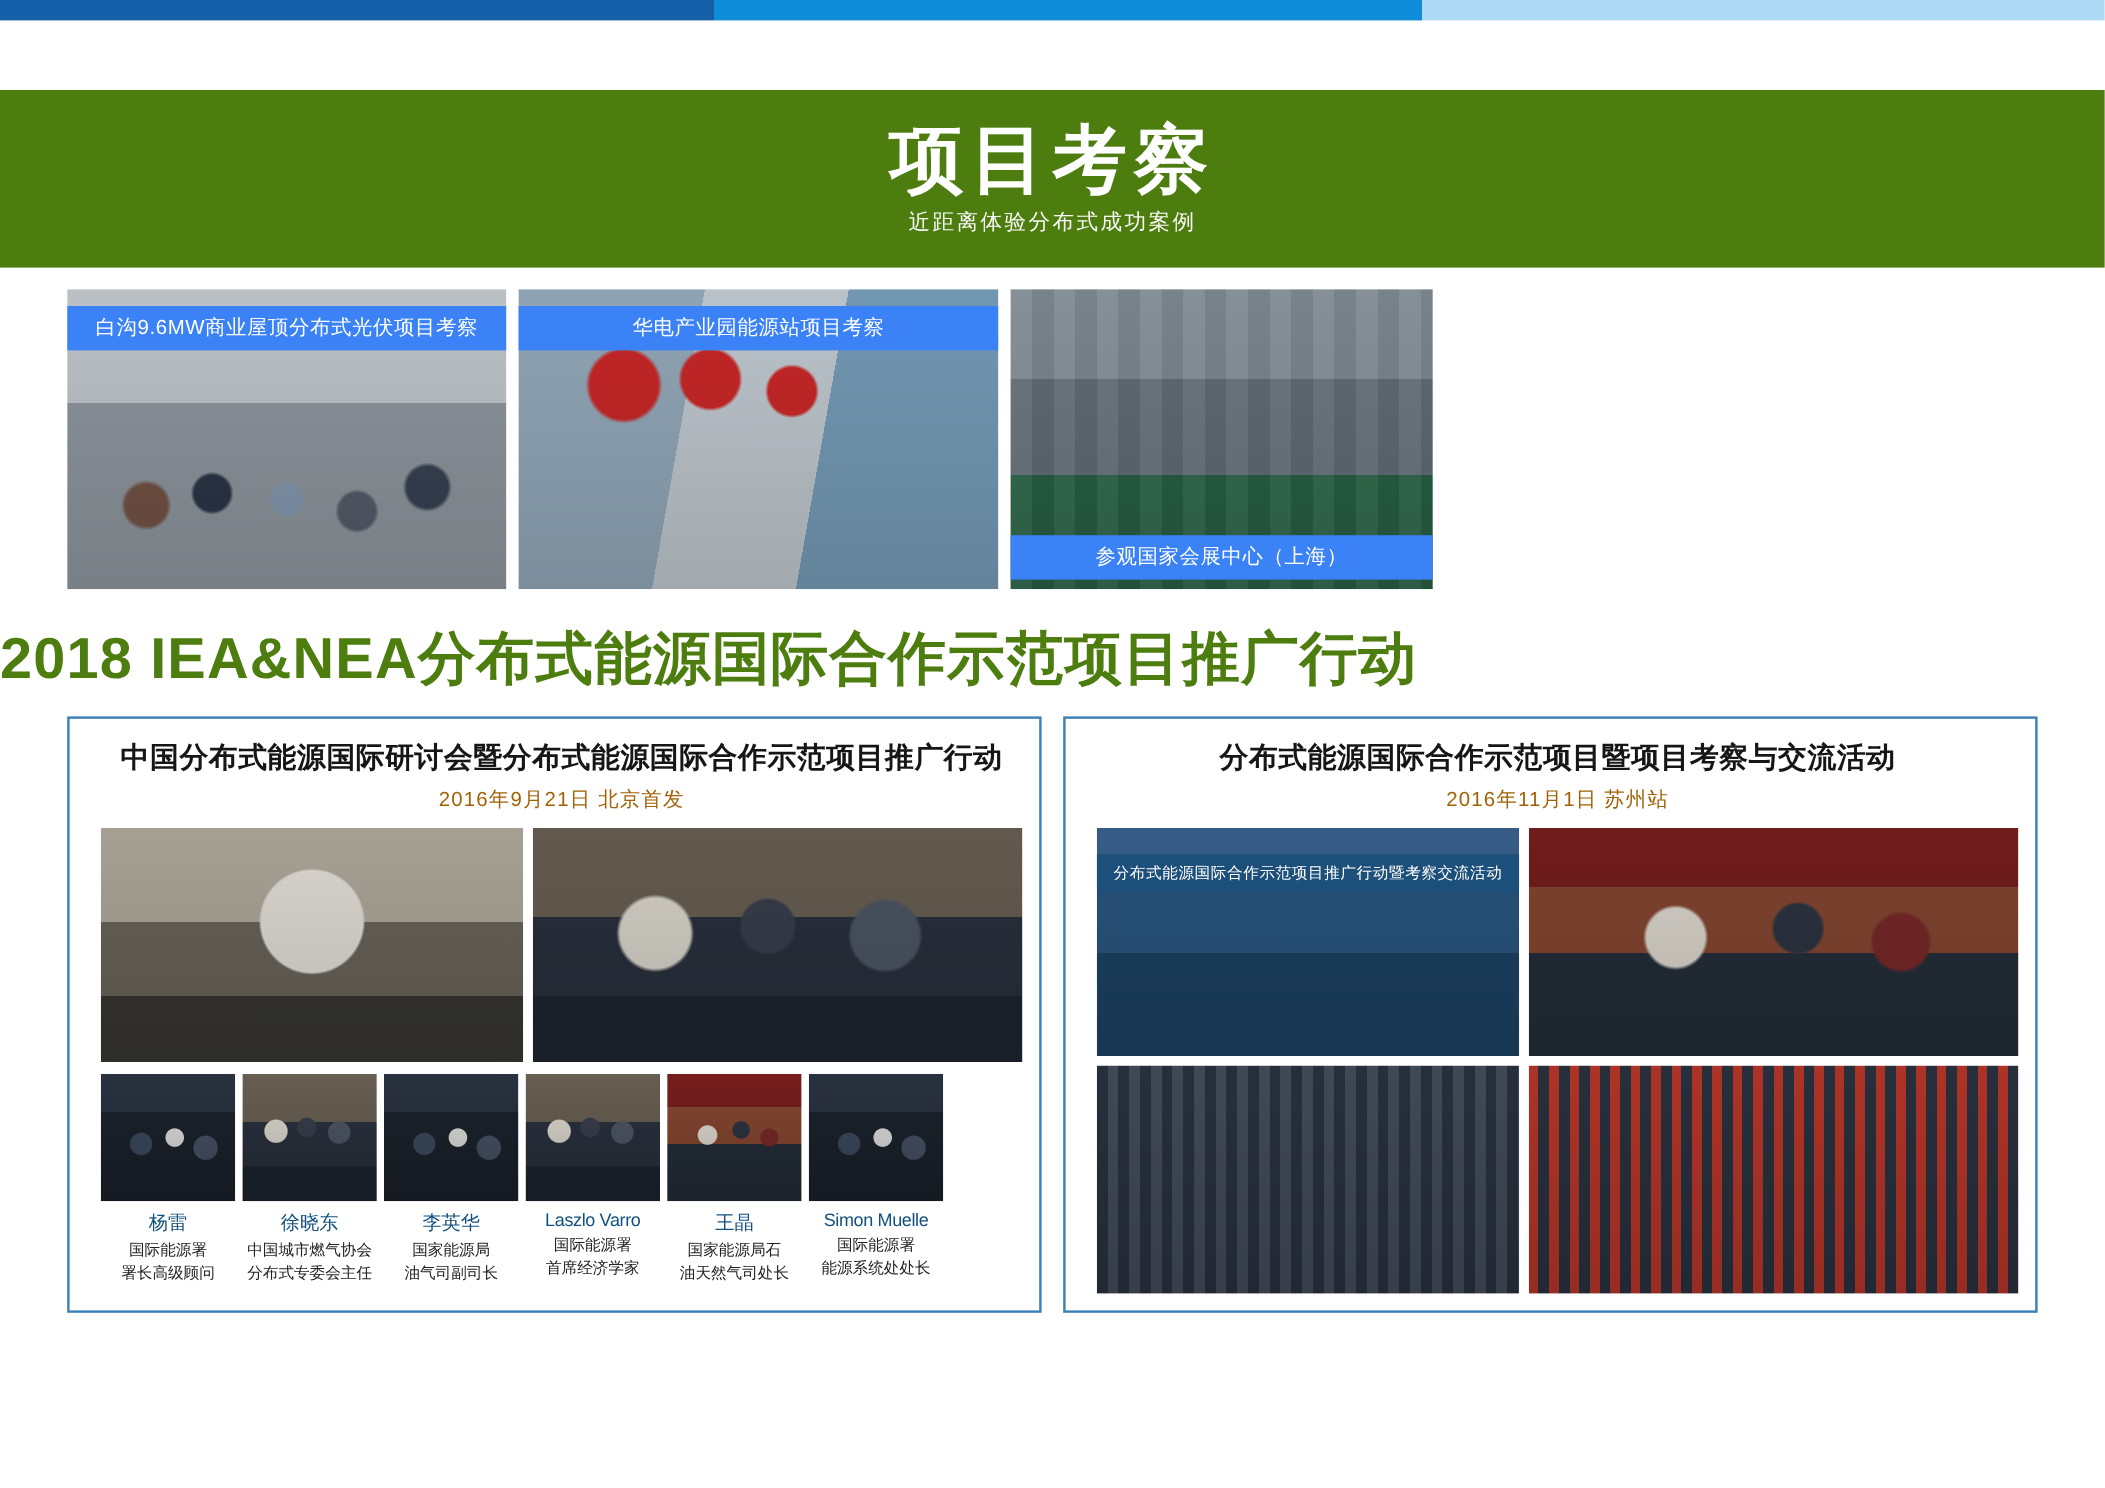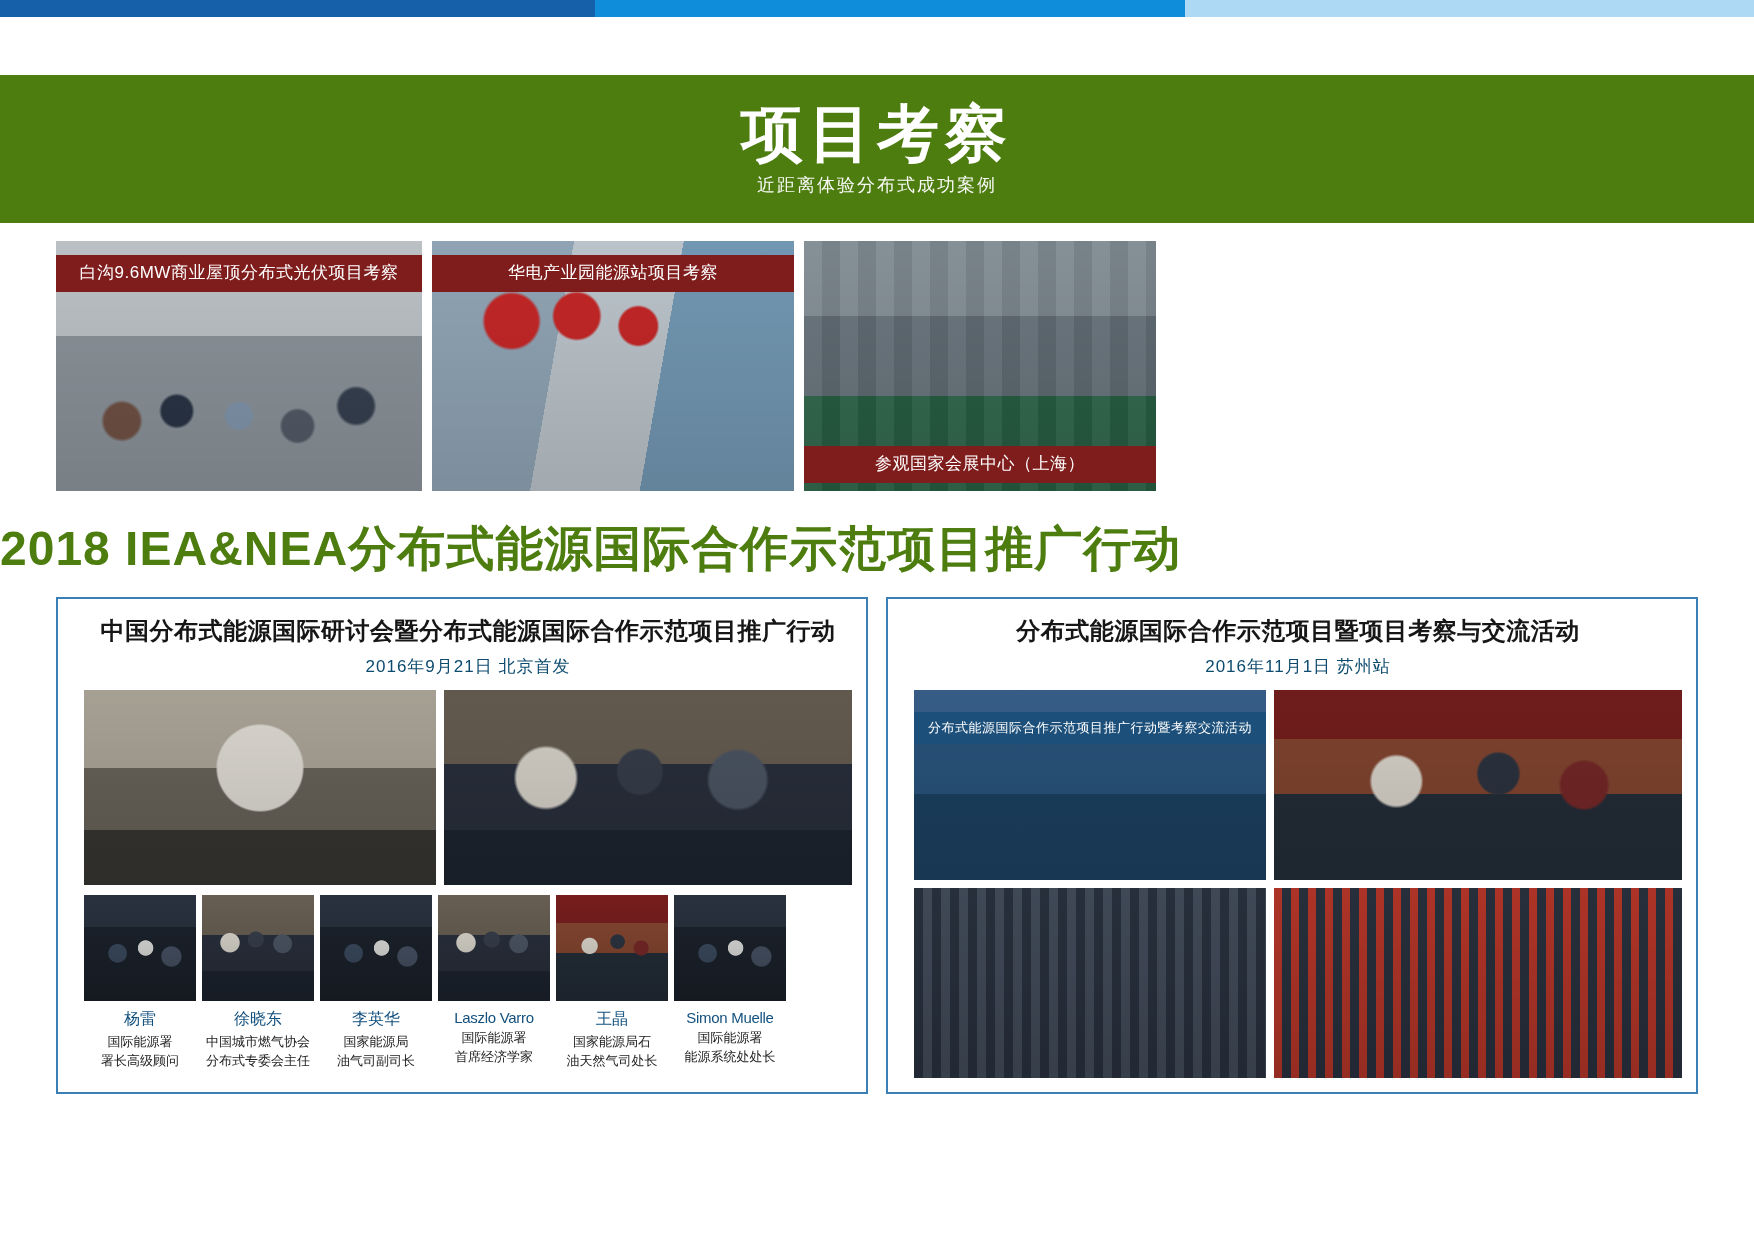--- a/index.html
+++ b/index.html
@@ -57,29 +57,29 @@
     height: 250px;
     box-sizing: content-box;
   }
   .shot {
     position: relative;
     overflow: hidden;
     height: 250px;
   }
   .shot.a { width: 366px; }
   .shot.b { width: 362px; }
-  .shot.c { width: 362px; }
+  .shot.c { width: 362px; padding-left: 38px; }
   .shot.d { width: 352px; }
 
   .ph { position: absolute; inset: 0; }
 
   .cap {
     position: absolute;
     left: 0; right: 0;
-    background: #7f1d1d;
+    background: #3b82f6;
     color: #fff;
     font-size: 17px;
     text-align: center;
     padding: 7px 4px;
     line-height: 1.35;
     letter-spacing: .5px;
   }
   .cap.top { top: 14px; }
   .cap.bottom { bottom: 8px; }
   .cap.bottom2 { bottom: 4px; }
@@ -110,21 +110,21 @@
   .panel-title {
     text-align: center;
     font-size: 24px;
     font-weight: bold;
     color: #161616;
     letter-spacing: .5px;
   }
   .panel-date {
     text-align: center;
     font-size: 17px;
-    color: #0c4a6e;
+    color: #a16207;
     margin-top: 8px;
     letter-spacing: 1px;
   }
 
   .row-top { display: flex; gap: 8px; margin-top: 12px; }
   .row-top .cellL { width: 352px; height: 195px; position: relative; overflow: hidden; }
   .row-top .cellR { flex: 1; height: 195px; position: relative; overflow: hidden; }
 
   .row-small { display: flex; gap: 6px; margin-top: 10px; }
   .person { width: 112px; }

